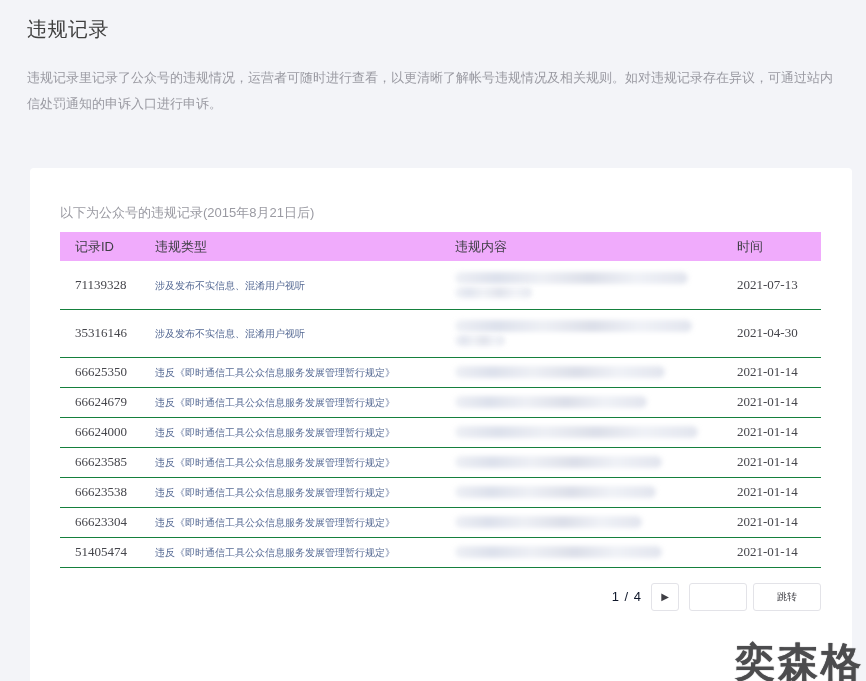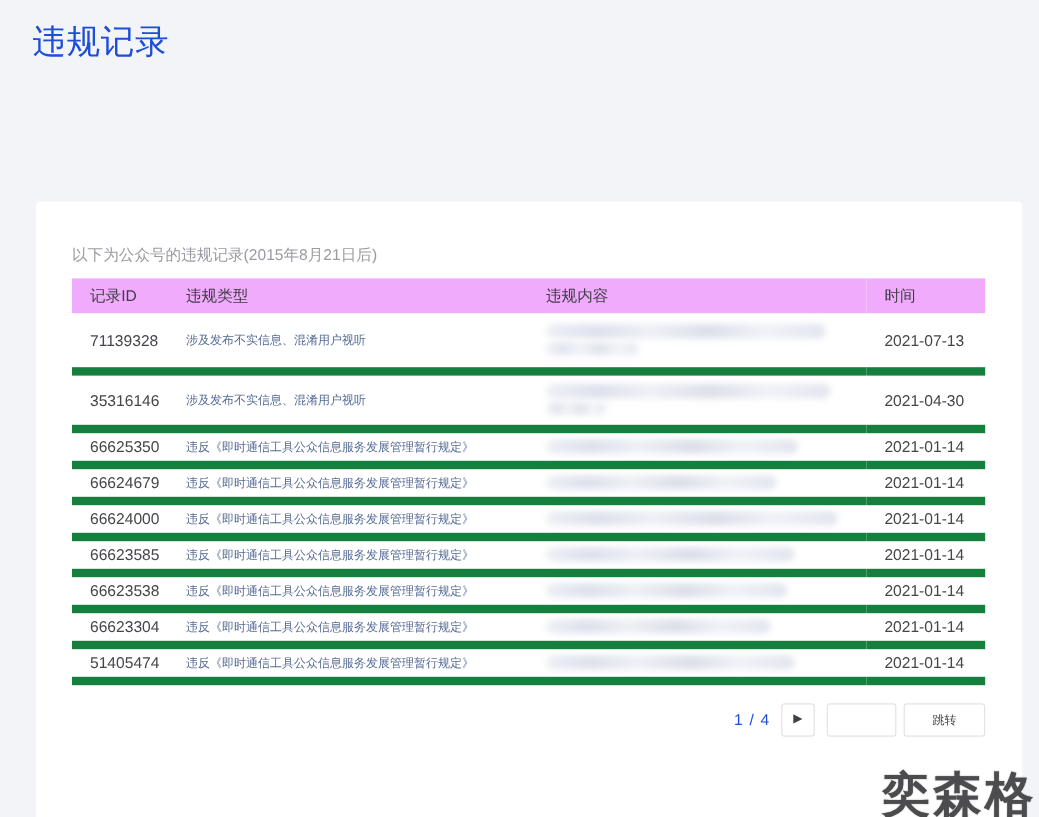--- a/index.html
+++ b/index.html
@@ -5,23 +5,23 @@
   * { margin: 0; padding: 0; box-sizing: border-box; }
   html, body { width: 866px; height: 681px; overflow: hidden; }
   body {
     background: #f3f4f8;
     font-family: "Liberation Sans", "DejaVu Sans", sans-serif;
     position: relative;
     color: #45454b;
   }
   .page-header { padding: 16px 27px 0 27px; }
   .page-title {
-    font-size: 28px;
+    font-size: 20px;
     font-weight: 500;
-    color: #1d4ed8;
+    color: #404040;
     letter-spacing: 0.5px;
   }
   .page-desc {
     margin-top: 22px;
     width: 812px;
     font-size: 13px;
     line-height: 26px;
     color: #9a9aa2;
   }
   .card {
@@ -52,28 +52,29 @@
     background: #f0abfc;
     height: 29px;
     font-size: 13px;
     font-weight: 400;
     color: #3e3e44;
     text-align: left;
     padding-left: 15px;
     white-space: nowrap;
   }
   tbody td {
-    border-bottom: 7px solid #15803d;
+    border-bottom: 1px solid #15803d;
     font-size: 13px;
     color: #45454b;
     padding-left: 15px;
     height: 30px;
     vertical-align: middle;
     white-space: nowrap;
     overflow: hidden;
+    font-family: Liberation Serif, serif;
   }
   tbody tr.tall td { height: 48px; }
   .type-link {
     color: #576b95;
     text-decoration: none;
     font-size: 10px;
     cursor: pointer;
   }
   .redact {
     height: 12px;
@@ -85,21 +86,21 @@
   .redact + .redact { height: 11px; opacity: 0.85; }
   .pagination {
     margin-top: 15px;
     width: 761px;
     display: flex;
     justify-content: flex-end;
     align-items: center;
   }
   .page-indicator {
     font-size: 13px;
-    color: #1d4ed8;
+    color: #0f172a;
     margin-right: 9px;
     letter-spacing: 1px;
   }
   .pg-btn {
     height: 28px;
     background: #ffffff;
     border: 1px solid #e3e3e8;
     border-radius: 3px;
     display: flex;
     align-items: center;
@@ -139,20 +140,21 @@
     text-shadow: 0 0 1px #4c4c4e;
     z-index: 10;
     pointer-events: none;
   }
 </style>
 </head>
 <body>
 
 <div class="page-header">
   <h1 class="page-title">违规记录</h1>
+  <p class="page-desc">违规记录里记录了公众号的违规情况，运营者可随时进行查看，以更清晰了解帐号违规情况及相关规则。如对违规记录存在异议，可通过站内信处罚通知的申诉入口进行申诉。</p>
 </div>
 
 <div class="card">
   <div class="table-caption">以下为公众号的违规记录(2015年8月21日后)</div>
 
   <table>
     <colgroup>
       <col class="c-id">
         <col class="c-type">
         <col class="c-cont">

